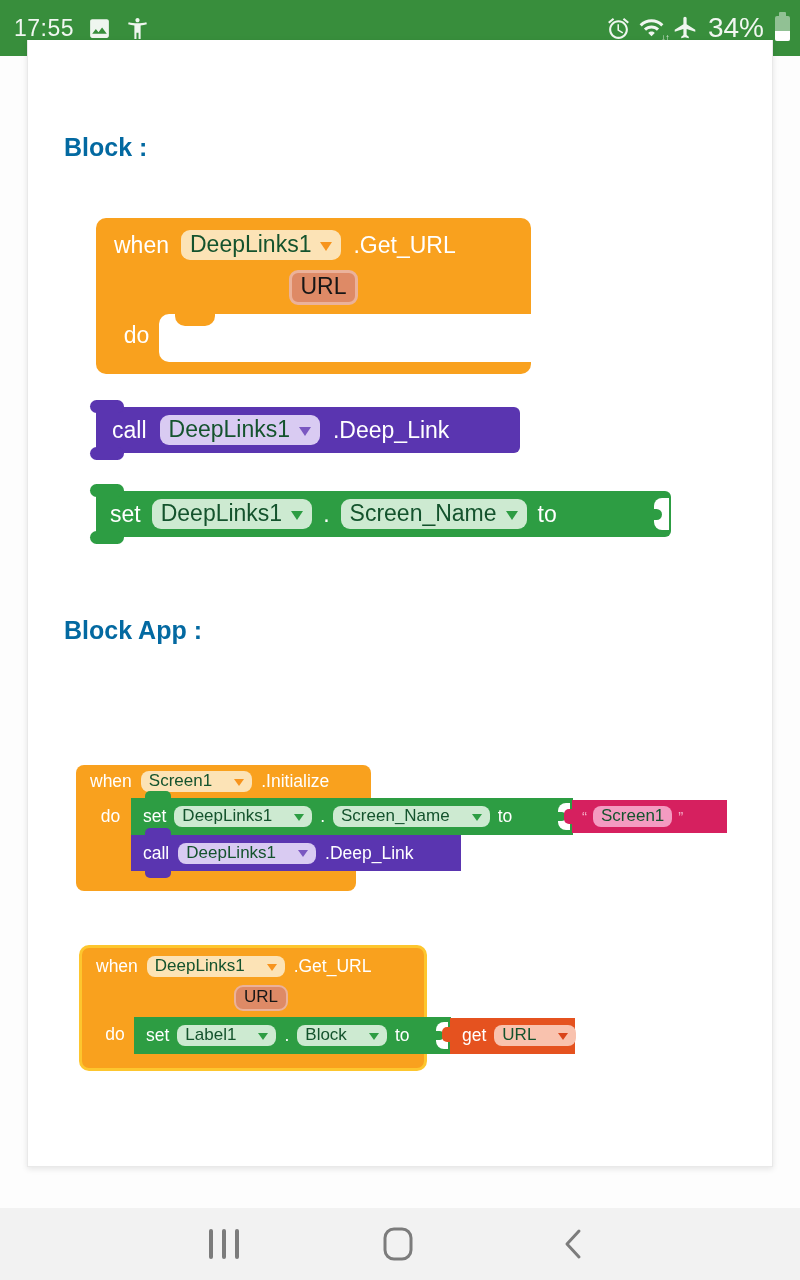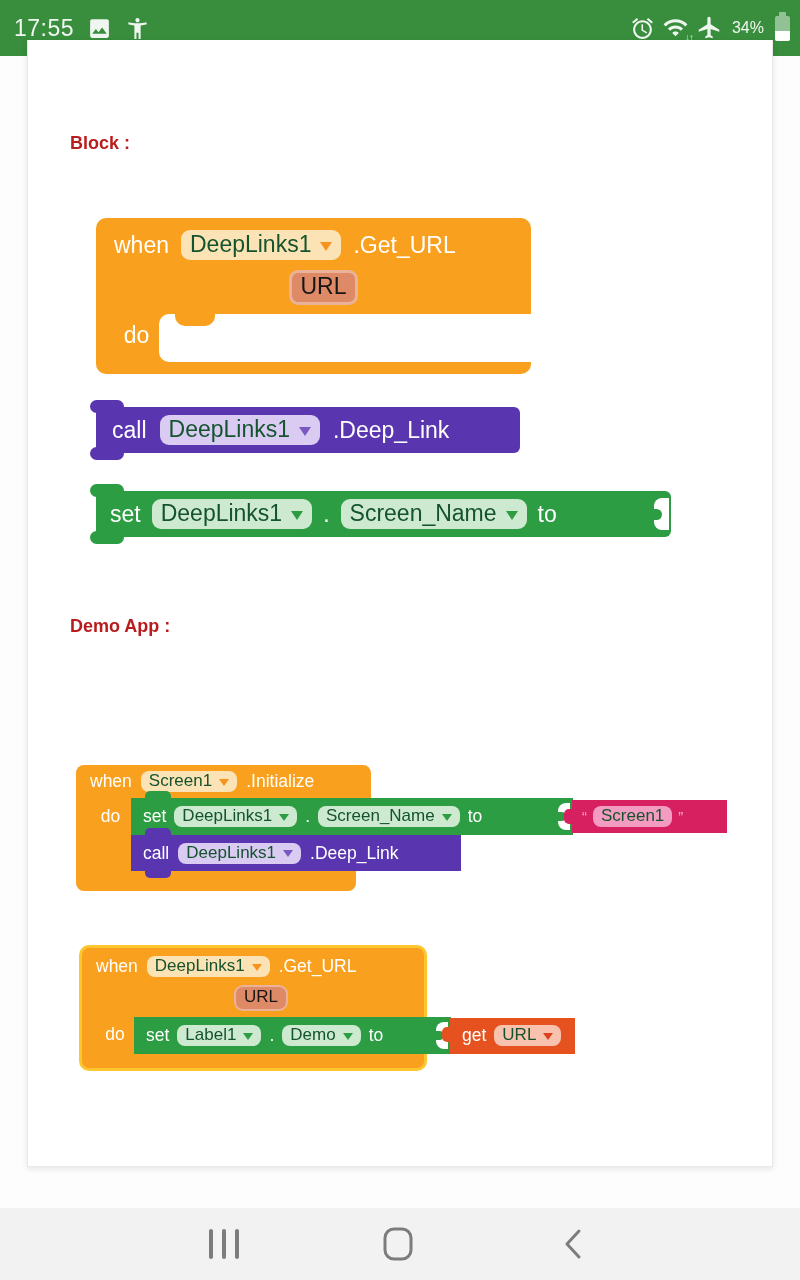--- a/index.html
+++ b/index.html
@@ -9,35 +9,35 @@
   }
   
   .status-bar{
     position:absolute;top:0;left:0;width:800px;height:56px;background:#388E3C;
     display:flex;align-items:center;justify-content:space-between;
     padding:0 10px;box-sizing:border-box;color:rgba(255,255,255,.93);
   }
   .sb-left{display:flex;align-items:center;gap:13px;padding-left:4px;}
   .sb-right{display:flex;align-items:center;gap:7px;}
   .sb-time{font-size:23px;letter-spacing:.5px;}
-  .sb-pct{font-size:16px;margin-left:3px;}
+  .sb-pct{font-size:28px;margin-left:3px;}
   .sb-icon{display:block;}
   .wifi-wrap{position:relative;width:27px;height:26px;}
   .wifi-arrows{position:absolute;right:-4px;bottom:-2px;font-size:10px;color:rgba(255,255,255,.85);letter-spacing:-1px;}
   .battery{position:relative;width:15px;height:25px;background:rgba(255,255,255,.45);border-radius:2px;margin-left:4px;}
   .battery::before{content:"";position:absolute;top:-4px;left:4px;width:7px;height:4px;background:rgba(255,255,255,.45);border-radius:1px 1px 0 0;}
   .battery-fill{position:absolute;bottom:0;left:0;width:100%;height:38%;background:#fff;border-radius:0 0 2px 2px;}
 
   
   .card{
     position:absolute;left:27px;top:40px;width:746px;height:1127px;
     background:#fff;border:1px solid #e9e9e9;border-top:none;box-sizing:border-box;
     box-shadow:0 2px 6px rgba(0,0,0,.10);
   }
-  .heading{position:absolute;left:42px;font-size:18px;font-weight:700;color:#b91c1c;margin:0;}
+  .heading{position:absolute;left:36px;font-size:25px;font-weight:700;color:#0369a1;margin:0;}
   .h1{top:93px;}
   .h2{top:576px;}
 
   
   .blk{position:absolute;color:#fff;text-align:center;}
   .chip{
     display:inline-flex;align-items:center;gap:9px;border-radius:9px;
     padding:1px 9px 2px 9px;color:#14532d;white-space:nowrap;
   }
   .tri{width:0;height:0;border-left:6px solid transparent;border-right:6px solid transparent;border-top:9px solid;margin-top:3px;}
@@ -69,21 +69,21 @@
   .slot-notch{position:absolute;top:0;left:16px;width:40px;height:12px;background:#F9A11E;border-radius:0 0 10px 10px;}
 
   .b-call{left:68px;top:367px;width:424px;height:46px;background:#5A35B0;border-radius:6px;
           display:flex;align-items:center;gap:13px;padding:0 16px;box-sizing:border-box;font-size:23px;}
   .b-set{left:68px;top:451px;width:575px;height:46px;background:#2D9D43;border-radius:6px;
          display:flex;align-items:center;gap:11px;padding:0 2px 0 14px;box-sizing:border-box;font-size:23px;}
   .b-set .socket{margin-left:auto;}
 
   
   .demo{font-size:17.5px;}
-  .demo .chip{font-size:17px;border-radius:8px;padding:0 8px 1px 8px;gap:7px;}
+  .demo .chip{font-size:17px;border-radius:8px;padding:0 8px 1px 8px;gap:22px;}
   .d1{left:48px;top:725px;width:295px;}
   .d-whenrow{background:#F9A11E;border-radius:8px 8px 0 0;display:flex;align-items:center;gap:9px;
              padding:6px 10px 6px 14px;color:#fff;}
   .d1 .body{display:flex;}
   .d1 .gutter{background:#F9A11E;width:55px;flex:none;color:#fff;padding:8px 0 0 14px;box-sizing:border-box;}
   .stack{display:flex;flex-direction:column;}
   .set-row{position:relative;display:flex;align-items:center;height:37px;color:#fff;}
   .set-row .grn{position:relative;display:flex;align-items:center;gap:8px;background:#2D9D43;height:100%;
                 padding:0 3px 0 12px;box-sizing:border-box;}
   .d1 .grn{width:442px;}
@@ -191,21 +191,21 @@
     </span>
     <span>.</span>
     <span class="chip chip-grn">
       <span>Screen_Name</span>
       <span class="tri"></span>
     </span>
     <span>to</span>
     <span class="socket socket-grn"></span>
   </section>
 
-  <h2 class="heading h2">Demo App :</h2>
+  <h2 class="heading h2">Block App :</h2>
 
   <section class="blk demo d1">
     <div class="d-whenrow">
       <span>when</span>
       <span class="chip chip-cream">
         <span>Screen1</span>
         <span class="tri-sm"></span>
       </span>
       <span>.Initialize</span>
     </div>
@@ -265,21 +265,21 @@
       <div class="gutter">do</div>
       <div class="set-row">
         <div class="grn">
           <span>set</span>
           <span class="chip chip-grn">
             <span>Label1</span>
             <span class="tri-sm"></span>
           </span>
           <span>.</span>
           <span class="chip chip-grn">
-            <span>Demo</span>
+            <span>Block</span>
             <span class="tri-sm"></span>
           </span>
           <span>to</span>
           <span class="socket socket-sm socket-grn" style="margin-left:auto;"></span>
         </div>
         <div class="val-blk get-blk">
           <span>get</span>
           <span class="chip chip-sal">
             <span>URL</span>
             <span class="tri-sm"></span>

